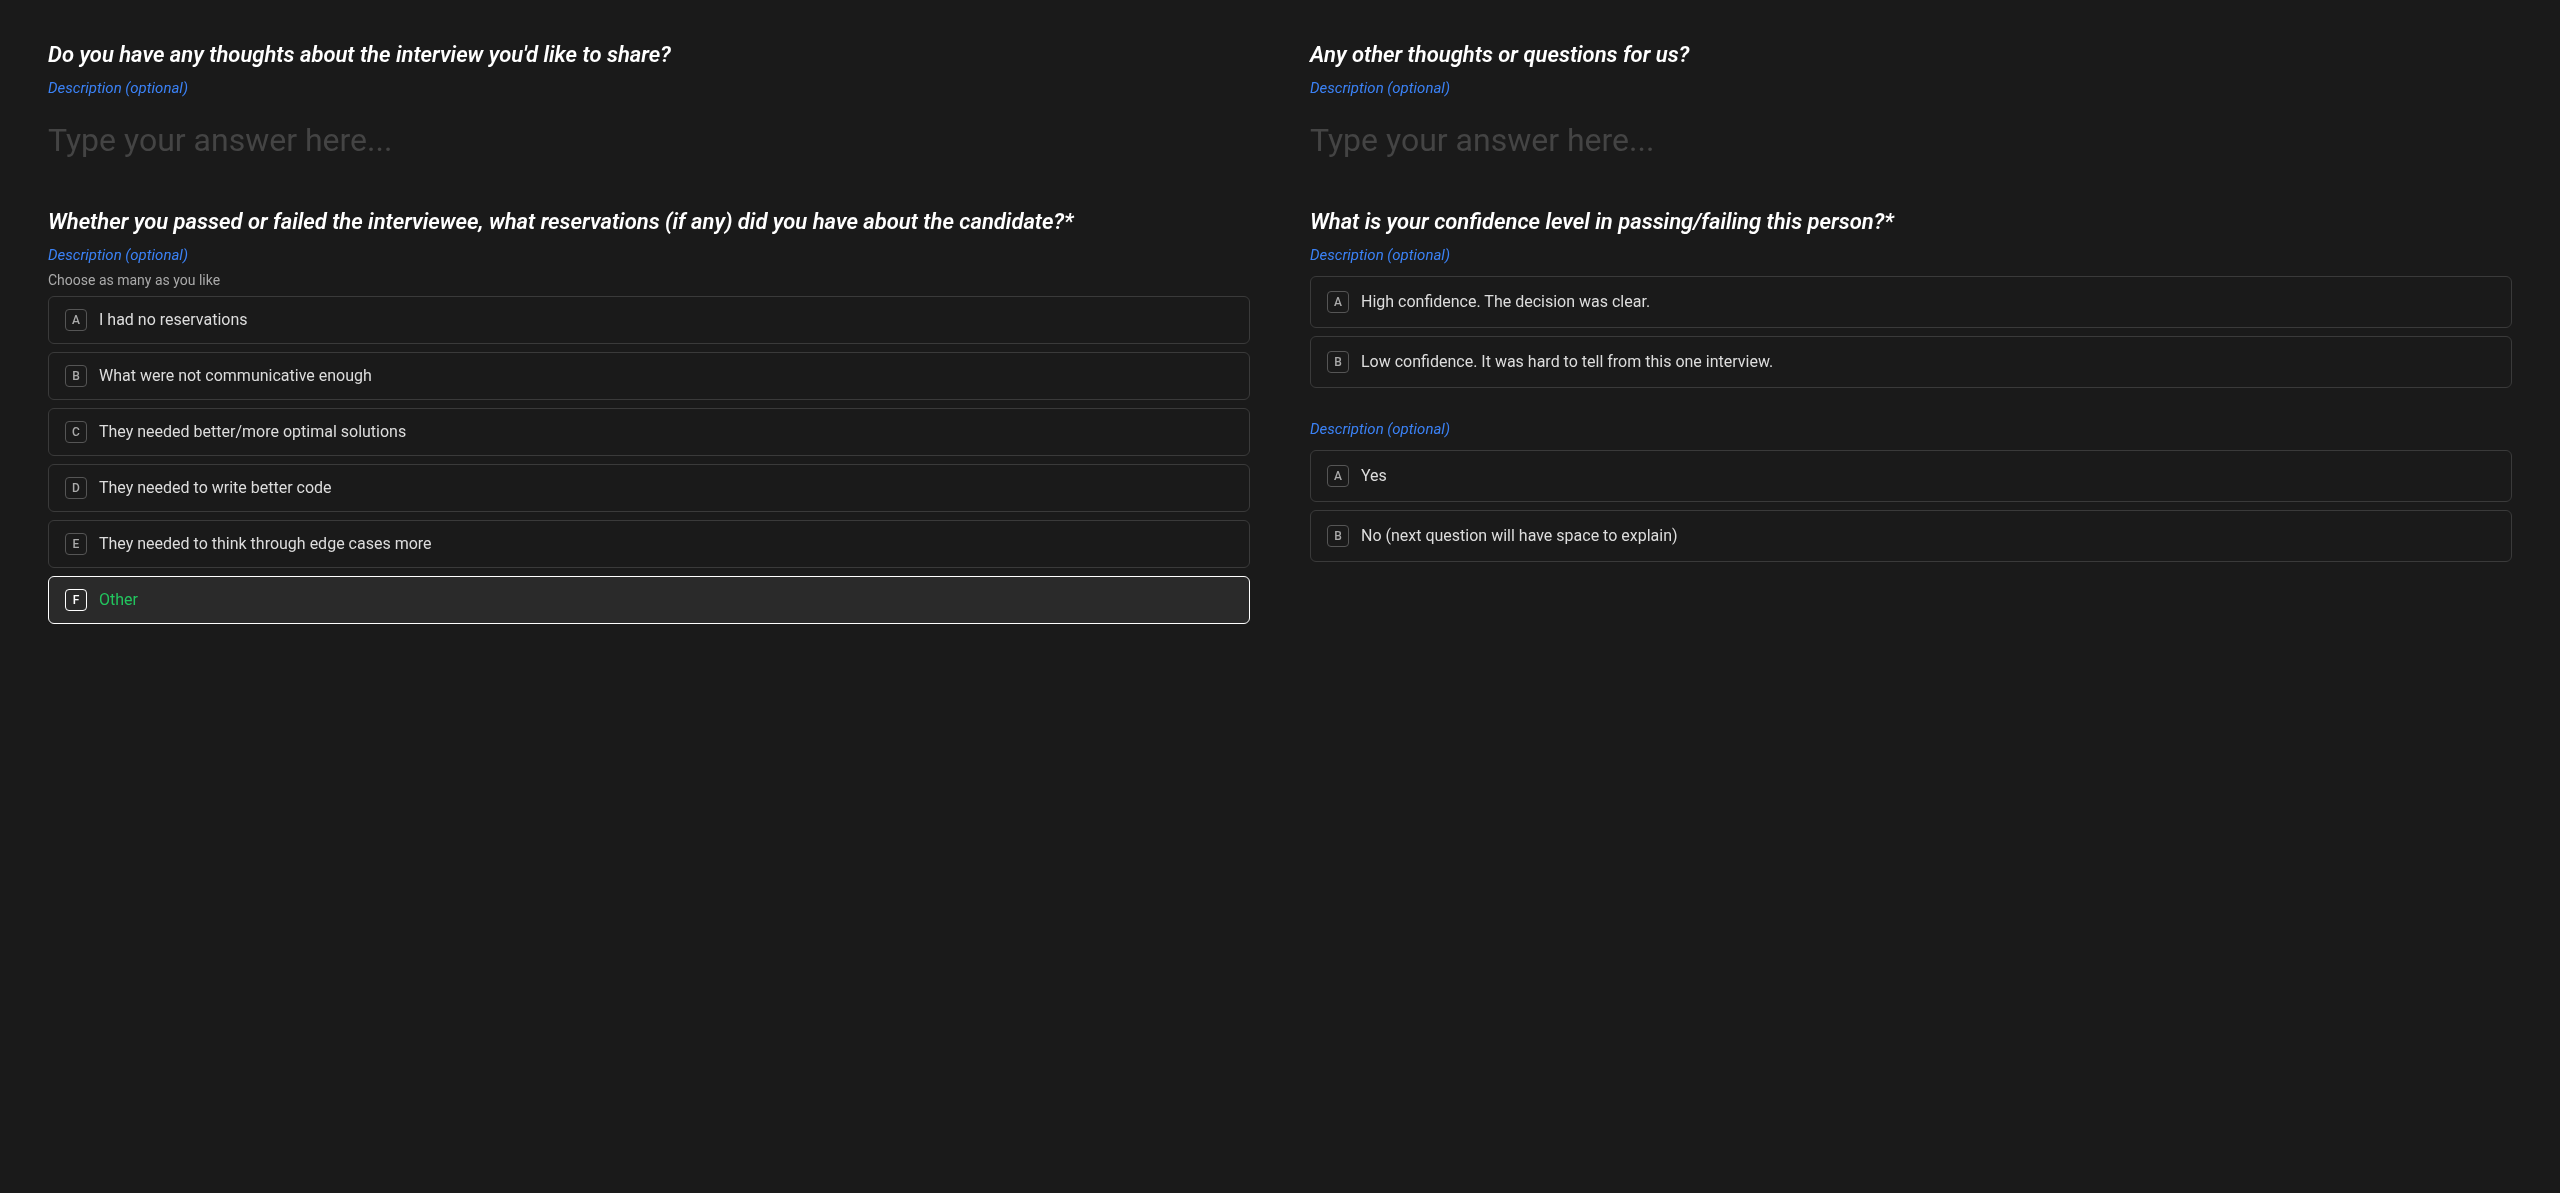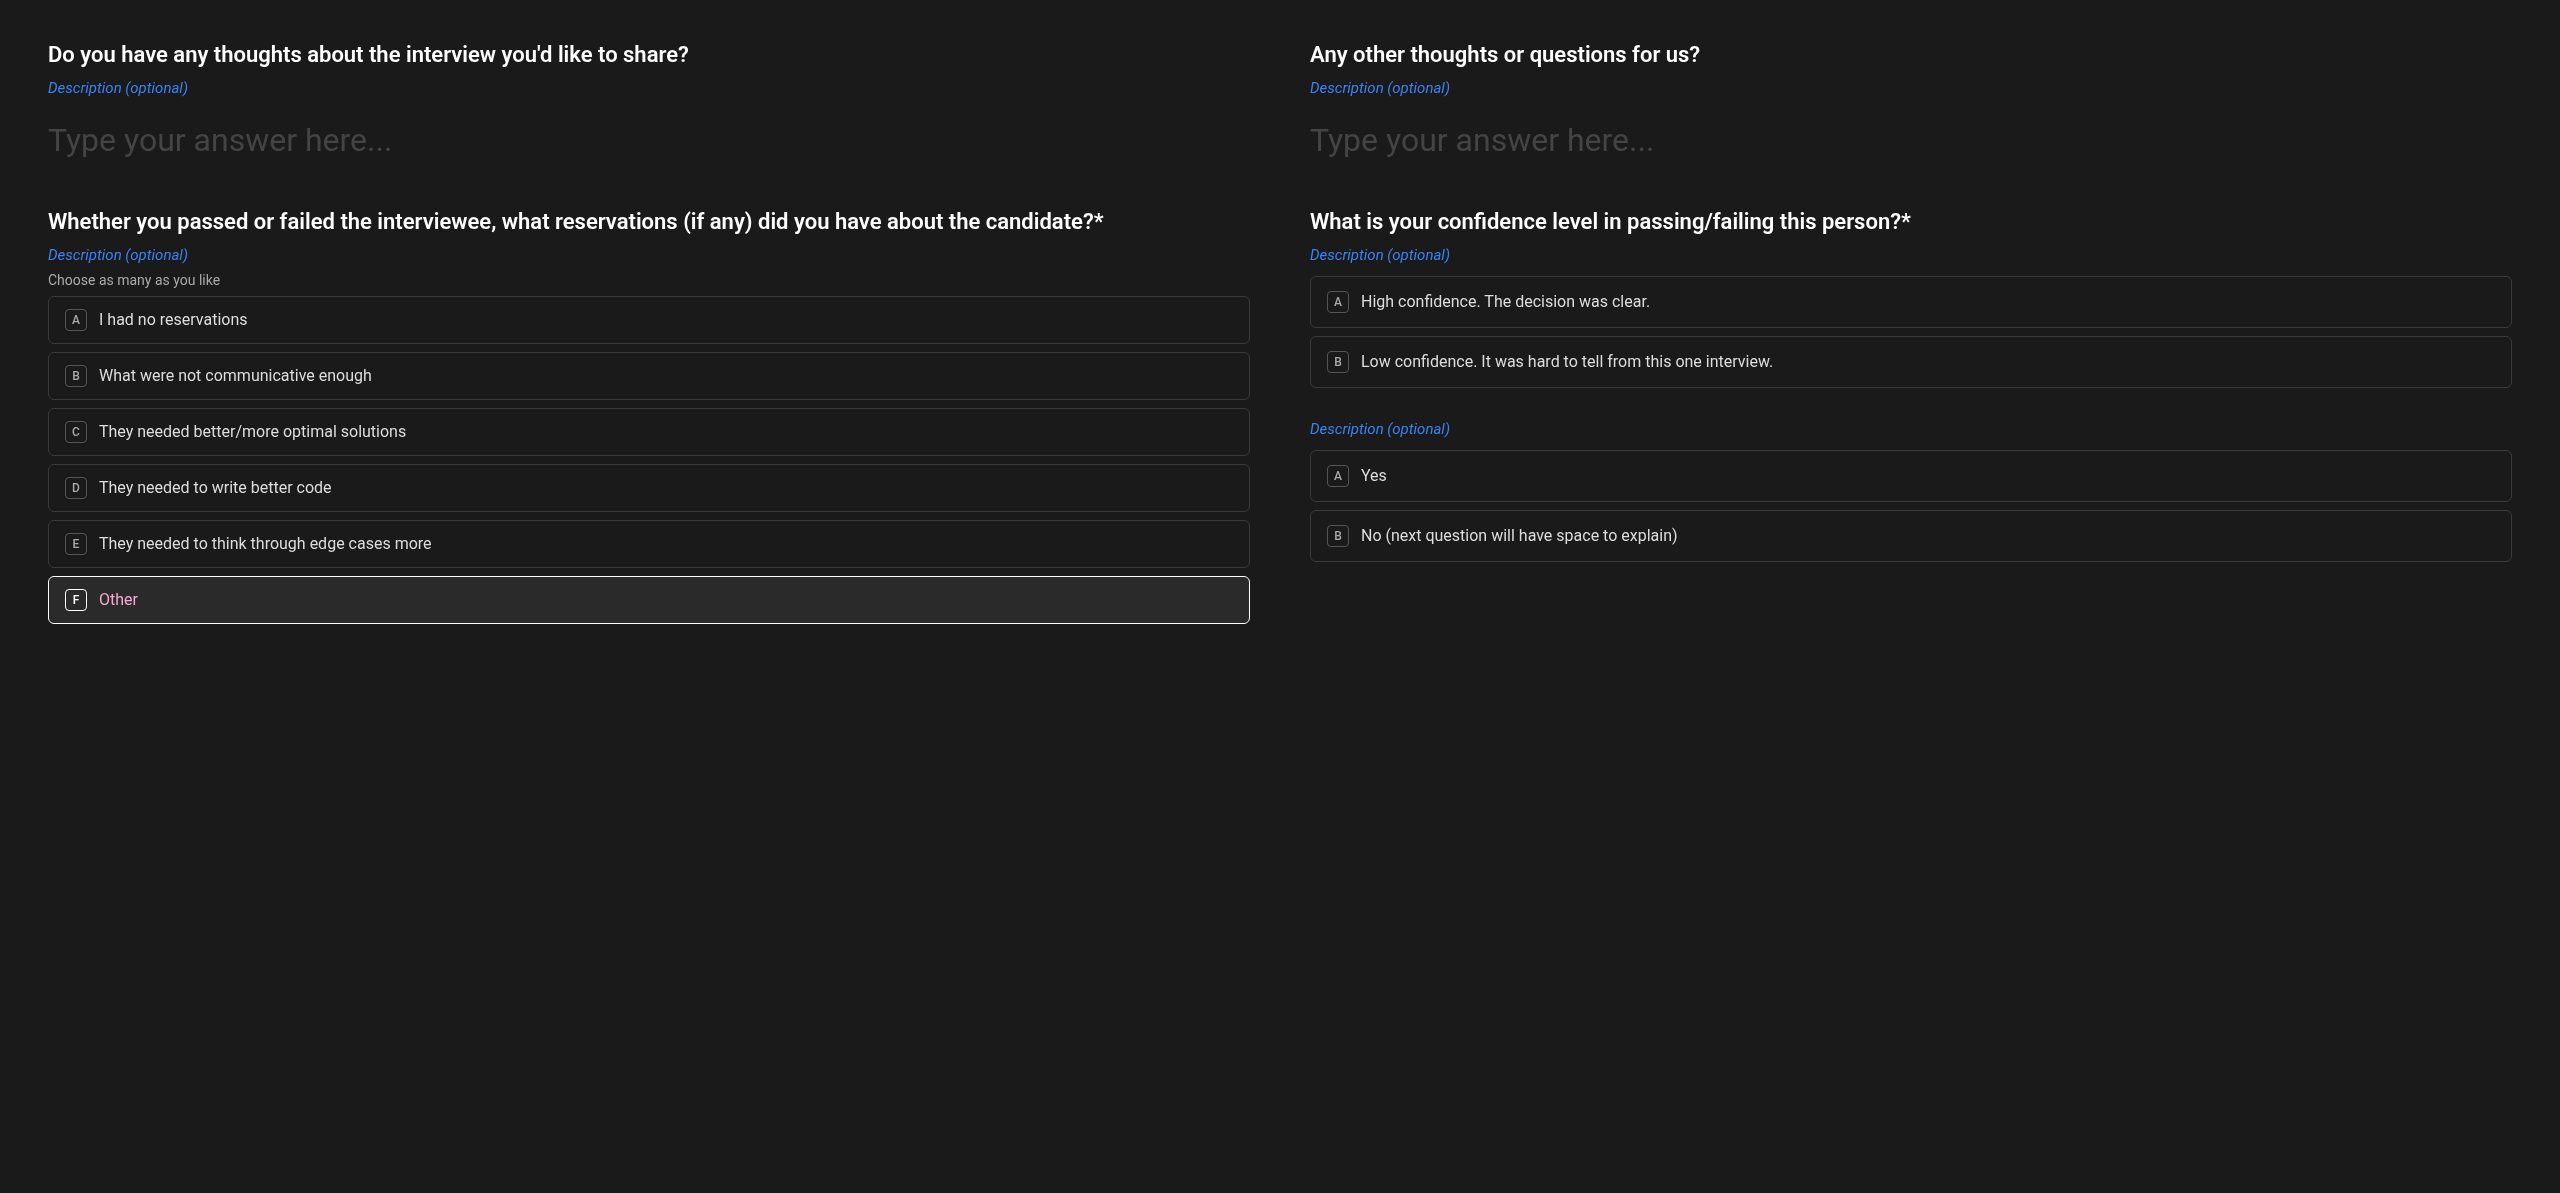--- a/index.html
+++ b/index.html
@@ -33,20 +33,21 @@
       display: flex;
       flex-direction: column;
       gap: 8px;
     }
 
     .question-title {
       font-size: 22px;
       font-weight: 600;
       color: #ffffff;
       line-height: 1.4;
+      font-style: italic;
     }
 
     .question-description {
       font-size: 15px;
       color: #3b82f6;
       font-style: italic;
     }
 
     .answer-placeholder {
       font-size: 32px;
@@ -101,21 +102,21 @@
       border-color: #ffffff;
       color: #ffffff;
     }
 
     .option-text {
       font-size: 16px;
       color: #dddddd;
     }
 
     .option-item.selected .option-text {
-      color: #f9a8d4;
+      color: #22c55e;
     }
 
     .confidence-options {
       display: flex;
       flex-direction: column;
       gap: 8px;
       margin-top: 4px;
     }
 
     .confidence-option {

